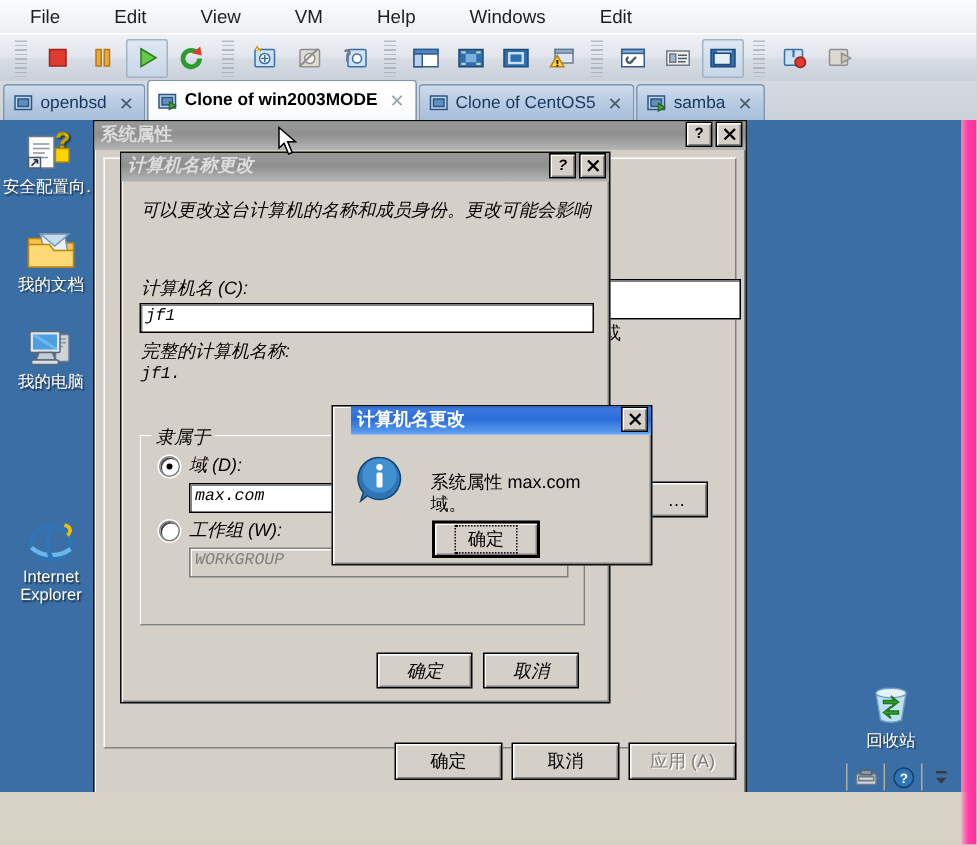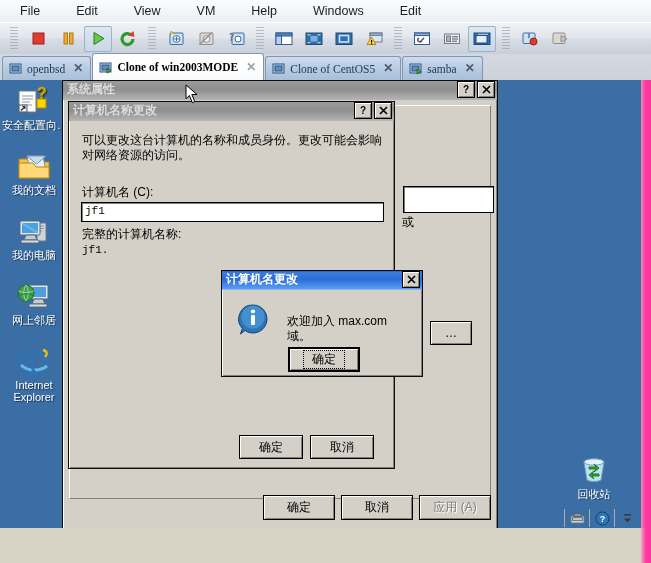--- a/index.html
+++ b/index.html
@@ -30,21 +30,21 @@
     border:1px solid transparent;border-radius:2px;position:relative;}
   .tb-btn.pressed{border:1px solid #9fb2c6;background:linear-gradient(180deg,#dfe8f2,#c7d6e8);}
   .tb-btn svg{display:block;}
 
   
   .tabstrip{position:absolute;left:0;top:52px;width:651px;height:28px;display:flex;
     align-items:flex-end;padding-left:2px;gap:1px;}
   .tab{height:23px;display:flex;align-items:center;gap:5px;padding:0 7px 0 6px;
     font-size:11.5px;color:#17375e;border:1px solid #7d97b5;border-bottom:none;
     border-radius:3px 3px 0 0;
-    background:linear-gradient(180deg,#cfdcec 0%,#b7cbe2 50%,#a9c0da 100%);font-family:Liberation Serif, serif;}
+    background:linear-gradient(180deg,#cfdcec 0%,#b7cbe2 50%,#a9c0da 100%);}
   .tab.active{height:26px;font-weight:bold;color:#000;
     background:linear-gradient(180deg,#ffffff 0%,#fdfdfe 60%,#f7f9fb 100%);
     border-color:#7d97b5;}
   .tab .tab-x{font-size:12px;font-weight:bold;color:#4b5b6b;margin-left:3px;}
   .tab.active .tab-x{color:#9aa3ad;}
 
   
   .guest{position:absolute;left:0;top:80px;width:641px;height:448px;
     background:#3b6ea5;overflow:hidden;}
   .guest-right-edge{position:absolute;left:641px;top:80px;width:10px;height:448px;
@@ -322,34 +322,20 @@
         <svg width="34" height="32" viewBox="0 0 34 32">
           <path d="M2 9h11l2.5 3H32v16H2z" fill="#f7c34d" stroke="#b8860b"></path>
           <polygon points="10,6 26,6 29,22 13,22" fill="#e8f1fb" stroke="#7a93ad"></polygon>
           <polygon points="10,6 19.5,14 29,6" fill="#c8dcf0" stroke="#7a93ad"></polygon>
           <path d="M2 13h14l3 4h13v11H2z" fill="#ffd978" stroke="#b8860b"></path>
         </svg>
       </div>
       <div class="lbl">我的文档</div>
     </div>
 
-    <div class="dicon" style="left:2px;top:198px;">
-      <div class="glyph">
-        <svg width="34" height="32" viewBox="0 0 34 32">
-          <rect x="11" y="5" width="20" height="14" rx="1" fill="#dfe6ee" stroke="#5a6875"></rect>
-          <rect x="13" y="7" width="16" height="10" fill="#4d9fe0"></rect>
-          <path d="M17 19h9l2 5H15z" fill="#c3cbd4" stroke="#5a6875"></path>
-          <rect x="12" y="24" width="18" height="3" rx="1.2" fill="#d8dfe6" stroke="#5a6875"></rect>
-          <circle cx="9" cy="13" r="8" fill="#3f9e4c" stroke="#226b2c"></circle>
-          <path d="M1.5 11c5 2 11 2 15 0M9 5c-3 4-3 12 0 16M9 5c3 4 3 12 0 16" stroke="#9fdba7" fill="none"></path>
-          <path d="M2 16c4-3 12-3 14 0" stroke="#2f7f3a" fill="none"></path>
-        </svg>
-      </div>
-      <div class="lbl">网上邻居</div>
-    </div>
 
     <div class="dicon" style="left:2px;top:263px;">
       <div class="glyph">
         <svg width="34" height="32" viewBox="0 0 34 32">
           <ellipse cx="17" cy="17" rx="13" ry="11" fill="none" stroke="#2f74b5" stroke-width="3"></ellipse>
           <path d="M4 20c6 6 18 7 26 1" fill="none" stroke="#6bb7e8" stroke-width="3"></path>
           <path d="M17 6c-3 4-3 18 1 22" fill="none" stroke="#2f74b5" stroke-width="3"></path>
           <path d="M26 5c4 1 5 4 2 7" fill="none" stroke="#f0c000" stroke-width="2.4"></path>
         </svg>
       </div>
@@ -393,70 +379,87 @@
         <span>确定</span>
       </div>
       <div class="btn" style="position:absolute;left:278px;top:414px;width:70px;height:23px;">
         <span>取消</span>
       </div>
       <div class="btn disabled" style="position:absolute;left:356px;top:414px;width:70px;height:23px;">
         <span>应用 (A)</span>
       </div>
     </div>
 
-    <div class="win" style="left:68px;top:21px;width:325px;height:366px;">
+    <div class="win" style="left:80px;top:21px;width:325px;height:366px;font-style:italic;">
       <div class="win-tb inactive">
         <span class="title">计算机名称更改</span>
         <span class="tb-sq">?</span>
         <span class="tb-sq">
             <svg width="9" height="9" viewBox="0 0 9 9">
               <path d="M1 1l7 7M8 1l-7 7" stroke="#000" stroke-width="1.6"></path>
             </svg>
           </span>
       </div>
 
       <div class="c-text" style="position:absolute;left:13px;top:31px;width:300px;">可以更改这台计算机的名称和成员身份。更改可能会影响</div>
-      <div class="c-text" style="position:absolute;left:13px;top:46px;width:300px;">对网络资源的访问。</div>
 
       <div class="c-text" style="position:absolute;left:13px;top:83px;">计算机名 (C):</div>
       <div class="field" style="position:absolute;left:12px;top:100px;width:295px;height:14px;">jf1</div>
 
       <div class="c-text" style="position:absolute;left:13px;top:125px;">完整的计算机名称:</div>
       <div style="position:absolute;left:13px;top:142px;font-family:'Liberation Mono','DejaVu Sans Mono',monospace;font-size:11px;color:#000;">jf1.</div>
 
+      <div class="groupbox" style="left:12px;top:188px;width:295px;height:125px;">
+        <div class="gb-inner"></div>
+        <div class="gb-title">隶属于</div>
+
+        <div style="position:absolute;left:12px;top:12px;display:flex;align-items:center;gap:6px;">
+          <span class="radio">
+              <span class="dot"></span>
+            </span>
+          <span class="c-text">域 (D):</span>
+        </div>
+        <div class="field" style="position:absolute;left:32px;top:31px;width:110px;height:14px;">max.com</div>
+
+        <div style="position:absolute;left:12px;top:55px;display:flex;align-items:center;gap:6px;">
+          <span class="radio"></span>
+          <span class="c-text">工作组 (W):</span>
+        </div>
+        <div class="field disabled" style="position:absolute;left:32px;top:74px;width:245px;height:14px;">WORKGROUP</div>
+      </div>
 
       <div class="btn" style="position:absolute;left:170px;top:333px;width:62px;height:22px;">
         <span>确定</span>
       </div>
       <div class="btn" style="position:absolute;left:241px;top:333px;width:62px;height:22px;">
         <span>取消</span>
       </div>
     </div>
 
-    <div class="win" style="left:221px;top:190px;width:200px;height:105px;">
+    <div class="win" style="left:221px;top:190px;width:200px;height:105px;padding-left:12px;">
       <div class="win-tb active">
         <span class="title">计算机名更改</span>
         <span class="tb-sq">
             <svg width="9" height="9" viewBox="0 0 9 9">
               <path d="M1 1l7 7M8 1l-7 7" stroke="#000" stroke-width="1.6"></path>
             </svg>
           </span>
       </div>
 
       <div style="position:absolute;left:14px;top:32px;">
         <svg width="34" height="34" viewBox="0 0 34 34">
           <path d="M17 2a14 14 0 1 1-8 25.5L4.5 31l1.8-5.6A14 14 0 0 1 17 2z" fill="#2f74b5" stroke="#12436e"></path>
           <circle cx="17" cy="14" r="11.5" fill="#4ea0df" opacity=".65"></circle>
           <circle cx="17" cy="8.5" r="2.1" fill="#fff"></circle>
           <rect x="15" y="12" width="4" height="10" rx="1" fill="#fff"></rect>
         </svg>
       </div>
 
       <div class="c-text" style="position:absolute;left:65px;top:43px;width:125px;
-                  font-family:'Liberation Sans',sans-serif;">欢迎加入 max.com 域。</div>
+                  font-family:'Liberation Sans',sans-serif;">系统属性 max.com 域。</div>
 
       <div class="btn default" style="position:absolute;left:66px;top:76px;width:68px;height:21px;">
         <span class="focusring">确定</span>
       </div>
     </div>
 
     <div class="vmstatus">
       <div class="cell">
         <svg width="15" height="13" viewBox="0 0 15 13">
             <rect x="1" y="4" width="13" height="7" rx="1" fill="#cfd4da" stroke="#6f7b88"></rect>

